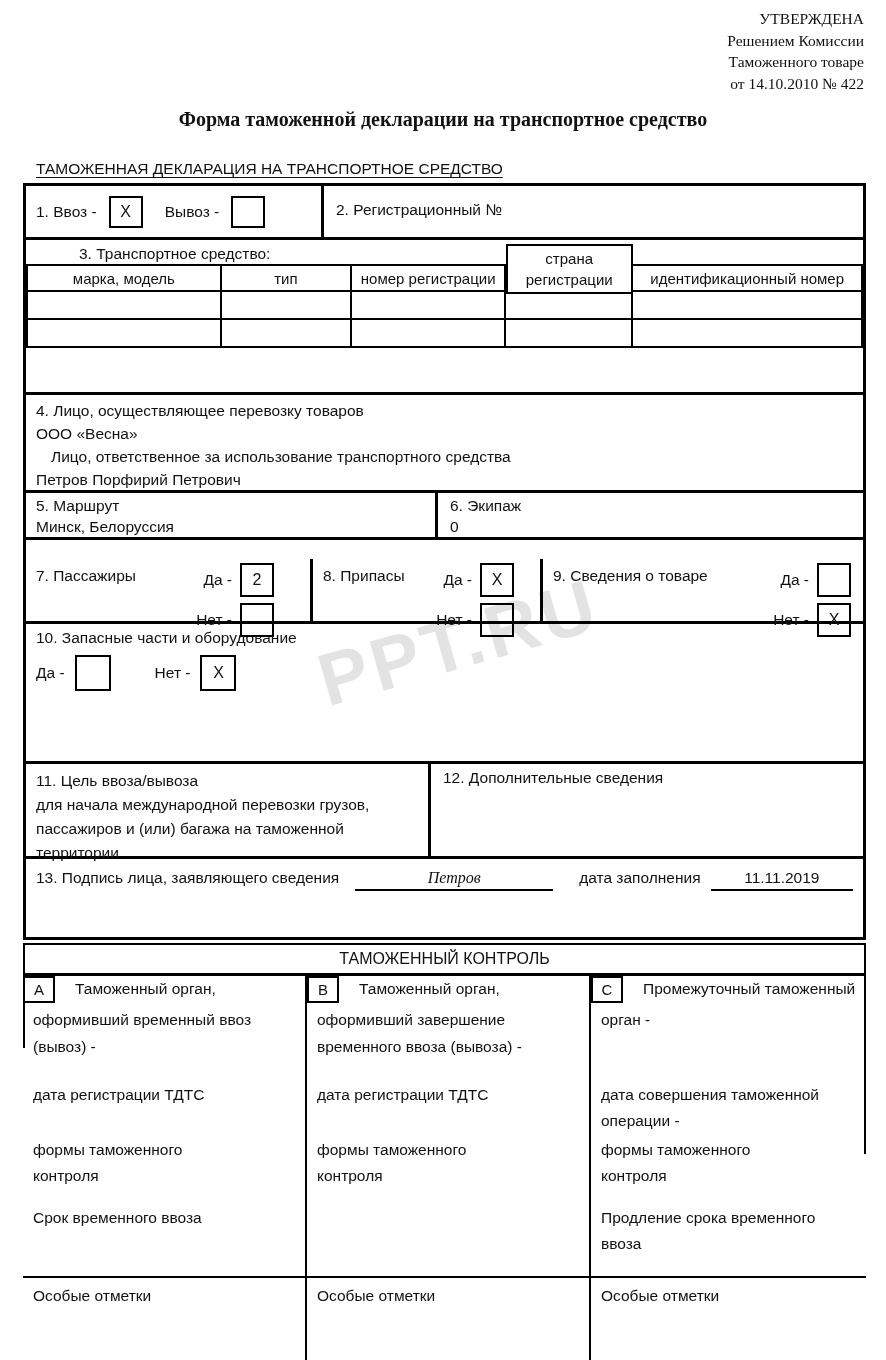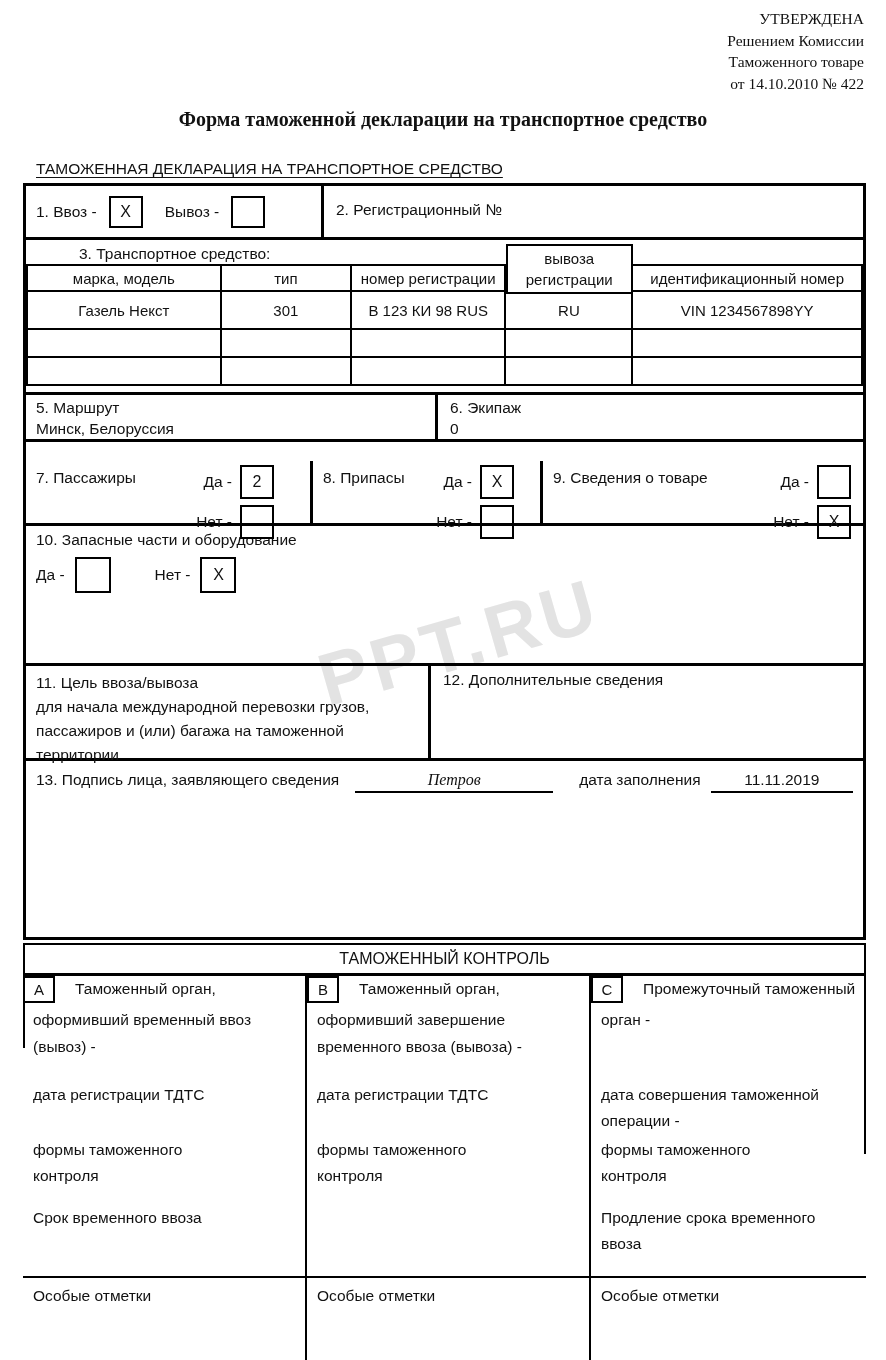--- a/index.html
+++ b/index.html
@@ -170,63 +170,62 @@
         <span class="lbl">1. Ввоз -</span>
         <span class="cbx">X</span>
         <span class="lbl2">Вывоз -</span>
         <span class="cbx"></span>
       </div>
       <div class="row1-right">2. Регистрационный №</div>
     </div>
 
     <div class="sec sec3">
       <div class="s3-label">3. Транспортное средство:</div>
-      <div class="country-overlay">вывоза
+      <div class="country-overlay">страна
 регистрации</div>
       <table class="s3-table">
         <colgroup>
           <col style="width:23.2%">
             <col style="width:15.6%">
             <col style="width:18.5%">
             <col style="width:15.2%">
             <col style="width:27.5%">
         </colgroup>
         <tbody>
             <tr class="hrow">
           <td>марка, модель</td>
           <td>тип</td>
           <td>номер регистрации</td>
           <td></td>
           <td>идентификационный номер</td>
         </tr>
-        <tr class="r1">
-          <td>Газель Некст</td>
-          <td>301</td>
-          <td>В 123 КИ 98 RUS</td>
-          <td>RU</td>
-          <td>VIN 1234567898YY</td>
-        </tr>
         <tr class="r2">
           <td></td>
           <td></td>
           <td></td>
           <td></td>
           <td></td>
         </tr>
         <tr class="r3">
           <td></td>
           <td></td>
           <td></td>
           <td></td>
           <td></td>
         </tr>
       </tbody>
         </table>
     </div>
 
+    <div class="sec sec4">
+      <div>4. Лицо, осуществляющее перевозку товаров</div>
+      <div>ООО «Весна»</div>
+      <div class="indent">Лицо, ответственное за использование транспортного средства</div>
+      <div>Петров Порфирий Петрович</div>
+    </div>
 
     <div class="sec sec56">
       <div class="c5">
         <div>5. Маршрут</div>
         <div>Минск, Белоруссия</div>
       </div>
       <div class="c6">
         <div>6. Экипаж</div>
         <div>0</div>
       </div>

